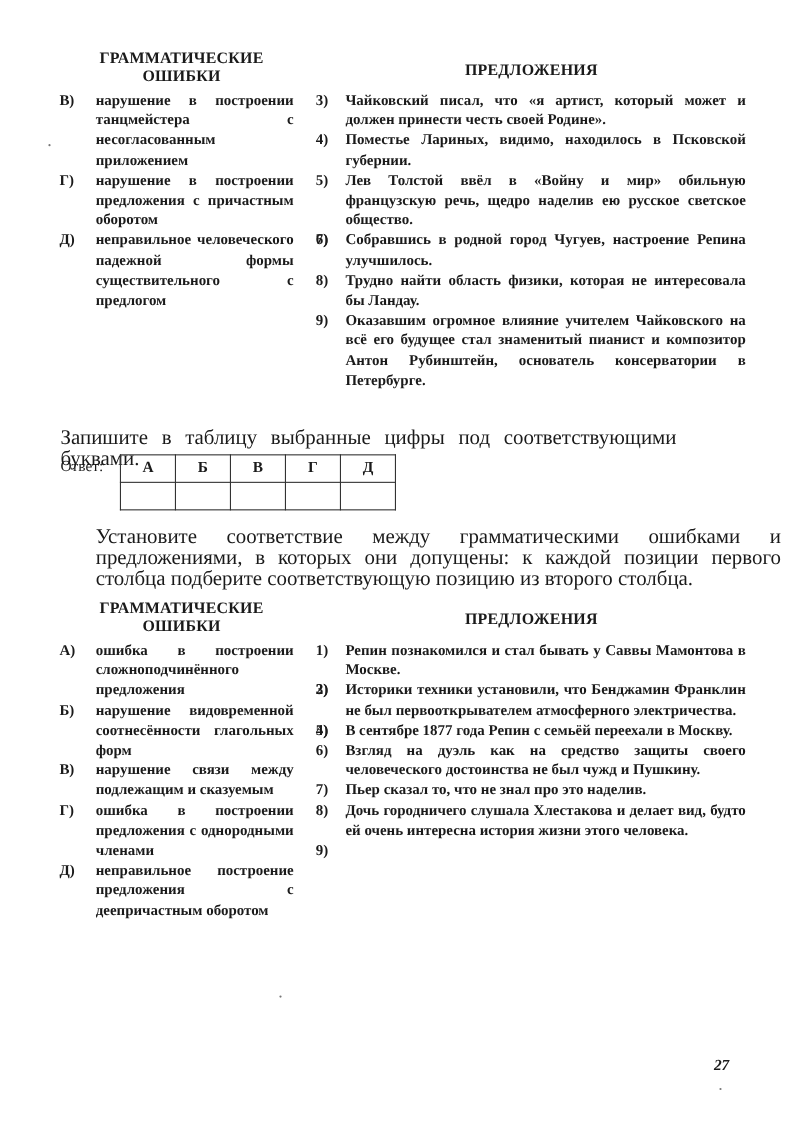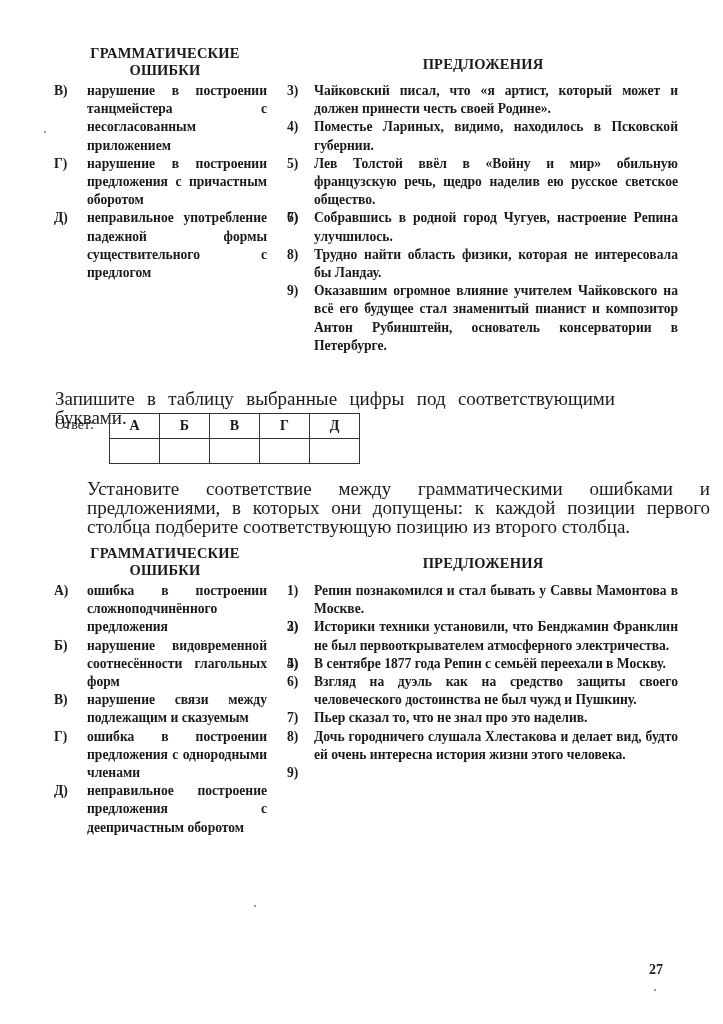--- a/index.html
+++ b/index.html
@@ -8,37 +8,37 @@
   .abs { position: absolute; }
   .heading { font-size: 14.5px; font-weight: bold; text-align: center; letter-spacing: 0.2px; line-height: 17px; }
   .list { margin: 0; padding: 0; list-style: none; }
   .item { position: relative; font-size: 13.6px; font-weight: bold; line-height: 18.2px; text-align: justify; padding-left: 27px; }
   .item .marker { position: absolute; left: 0; top: 0; }
   .left-col .item { padding-left: 33px; }
   .para { font-size: 19px; line-height: 19px; text-align: justify; font-weight: normal; }
   .answer-label { font-size: 14px; font-family: Liberation Serif, serif; }
   table.answer { border-collapse: collapse; }
   table.answer td { border: 1.3px solid #333; width: 49px; height: 24px; text-align: center; font-size: 14px; font-weight: bold; padding: 0; }
-  .page-number { font-size: 14px; font-weight: bold; }
+  .page-number { font-size: 14px; font-weight: bold; font-style: italic; }
   .dot { width: 2px; height: 2px; background: #777; border-radius: 1px; }
 </style>
 </head>
 <body>
 
 <div class="abs heading" style="left:60px; top:45px; width:210px;">
   <div>ГРАММАТИЧЕСКИЕ</div>
   <div>ОШИБКИ</div>
 </div>
 
 <div class="abs heading" style="left:288px; top:56px; width:390px;">ПРЕДЛОЖЕНИЯ</div>
 
 <ul class="abs list left-col" style="left:54px; top:82px; width:213px;">
   <li class="item"><span class="marker">В)</span><span>нарушение в построении танцмейстера с несогласованным приложением</span></li>
   <li class="item"><span class="marker">Г)</span><span>нарушение в построении предложения с причастным оборотом</span></li>
-  <li class="item"><span class="marker">Д)</span><span>неправильное употребление падежной формы существительного с предлогом</span></li>
+  <li class="item"><span class="marker">Д)</span><span>неправильное человеческого падежной формы существительного с предлогом</span></li>
 </ul>
 
 <ul class="abs list" style="left:287px; top:82px; width:391px;">
   <li class="item"><span class="marker">3)</span><span>Чайковский писал, что «я артист, который может и должен принести честь своей Родине».</span></li>
   <li class="item"><span class="marker">4)</span><span>Поместье Лариных, видимо, находилось в Псковской губернии.</span></li>
   <li class="item"><span class="marker">5)</span><span>Лев Толстой ввёл в «Войну и мир» обильную французскую речь, щедро наделив ею русское светское общество.</span></li>
   <li class="item"><span class="marker">6)</span></li>
   <li class="item"><span class="marker">7)</span><span>Собравшись в родной город Чугуев, настроение Репина улучшилось.</span></li>
   <li class="item"><span class="marker">8)</span><span>Трудно найти область физики, которая не интересовала бы Ландау.</span></li>
   <li class="item"><span class="marker">9)</span><span>Оказавшим огромное влияние учителем Чайковского на всё его будущее стал знаменитый пианист и композитор Антон Рубинштейн, основатель консерватории в Петербурге.</span></li>

